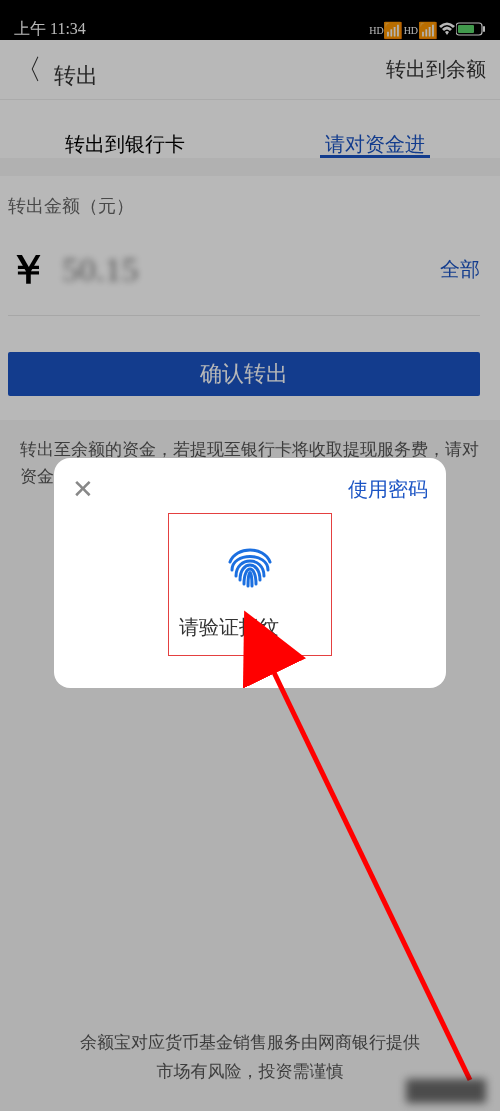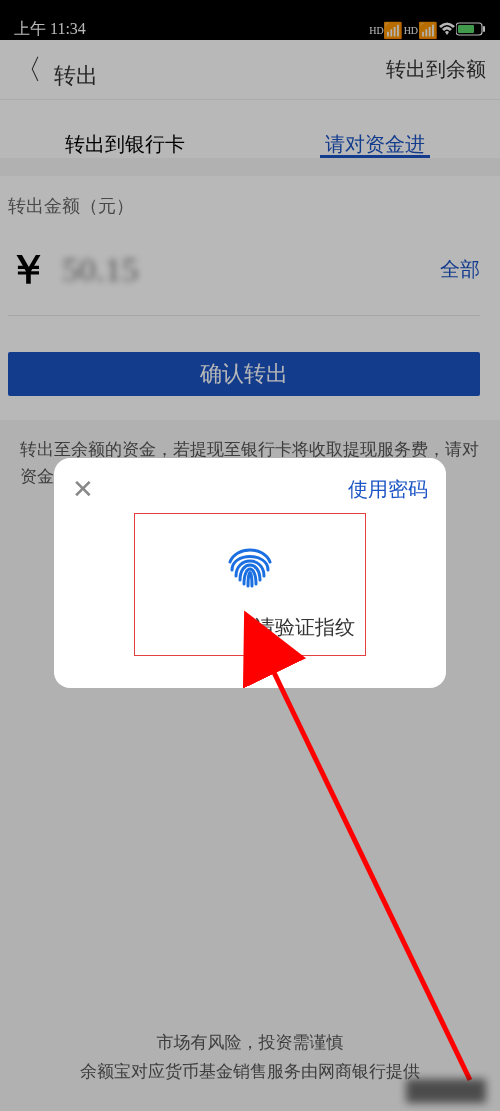--- a/index.html
+++ b/index.html
@@ -157,25 +157,25 @@
     .close-x {
       font-size: 26px;
       color: #888;
       line-height: 1;
     }
     .use-pwd {
       color: #1b54c4;
       font-size: 20px;
     }
     .fingerprint-box {
-      width: 232px;
+      width: 164px;
       margin: 10px auto 0 auto;
       border: 1.5px solid #e44040;
       padding: 18px 10px 14px 10px;
-      text-align: right;
+      text-align: left;
     }
     .fingerprint-icon {
       width: 64px;
       height: 64px;
       margin: 0 auto 18px auto;
     }
     .fingerprint-label {
       font-size: 20px;
       color: #333;
     }
@@ -246,22 +246,22 @@
     <span class="all-btn">全部</span>
   </div>
   <div class="confirm-btn">
     <span>确认转出</span>
   </div>
 </div>
 
 <div class="warn-text">转出至余额的资金，若提现至银行卡将收取提现服务费，请对资金进…</div>
 
 <div class="footer">
+  <div>余额宝对应货币基金销售服务由网商银行提供</div>
   <div>市场有风险，投资需谨慎</div>
-  <div>余额宝对应货币基金销售服务由网商银行提供</div>
 </div>
 
 <div class="overlay"></div>
 
 <div class="modal">
   <div class="modal-header">
     <span class="close-x">✕</span>
     <span class="use-pwd">使用密码</span>
   </div>
   <div class="fingerprint-box">

